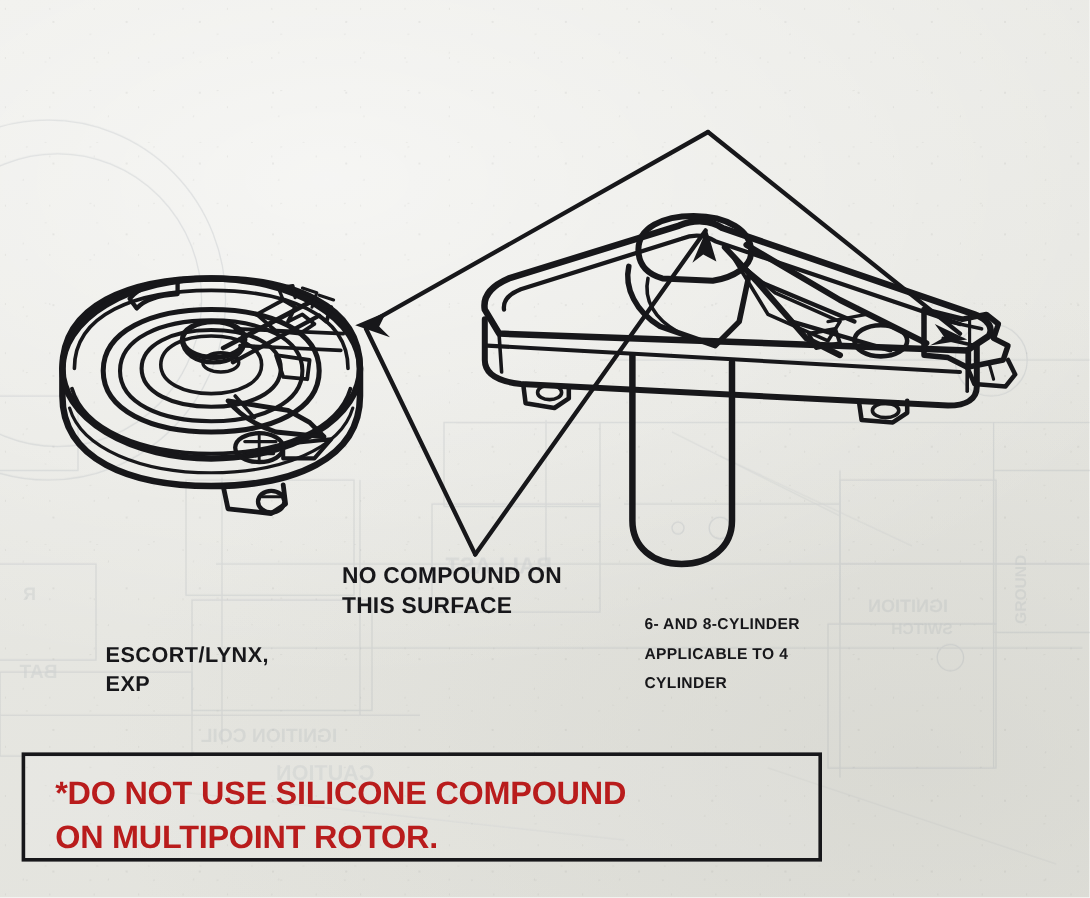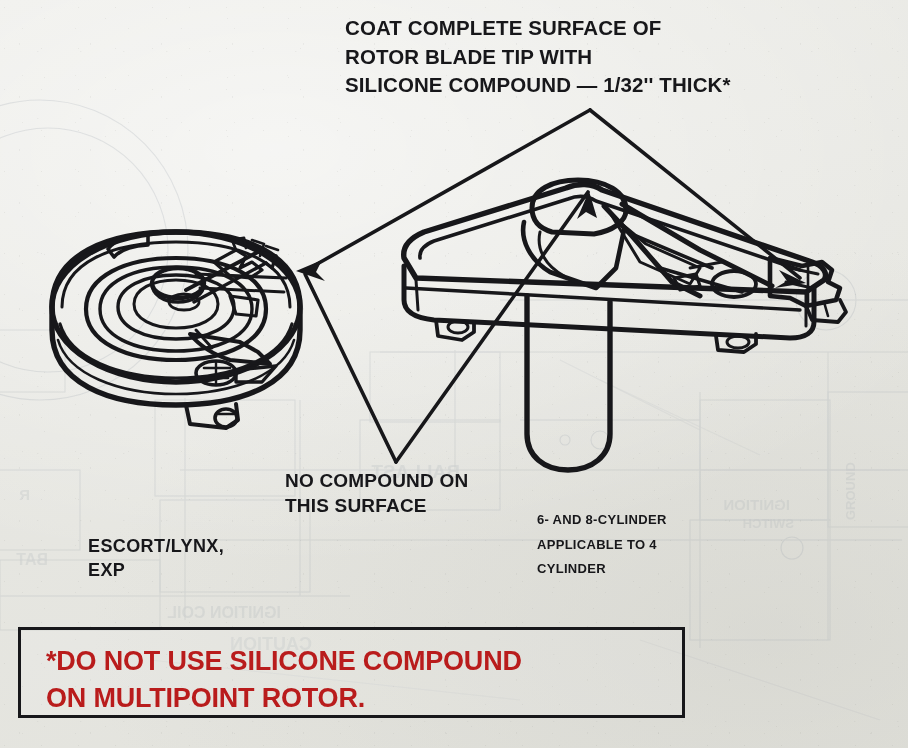--- a/index.html
+++ b/index.html
@@ -353,23 +353,20 @@
 
       <path d="M527 296
                L 527 434
                C 527 456, 544 470, 568 470
                C 592 470, 610 456, 610 434
                L 610 302" stroke-width="5.4"></path>
       <path d="M610 302 L610 438" stroke-width="3.0"></path>
     </g>
   </svg>
 
-  <div class="txt" id="title-block">COAT COMPLETE SURFACE OF
-ROTOR BLADE TIP WITH
-SILICONE COMPOUND — 1/32'' THICK*</div>
 
   <div class="txt" id="label-no-compound">NO COMPOUND ON
 THIS SURFACE</div>
 
   <div class="txt" id="label-escort">ESCORT/LYNX,
 EXP</div>
 
   <div class="txt" id="label-cylinder">6- AND 8-CYLINDER
 APPLICABLE TO 4
 CYLINDER</div>

